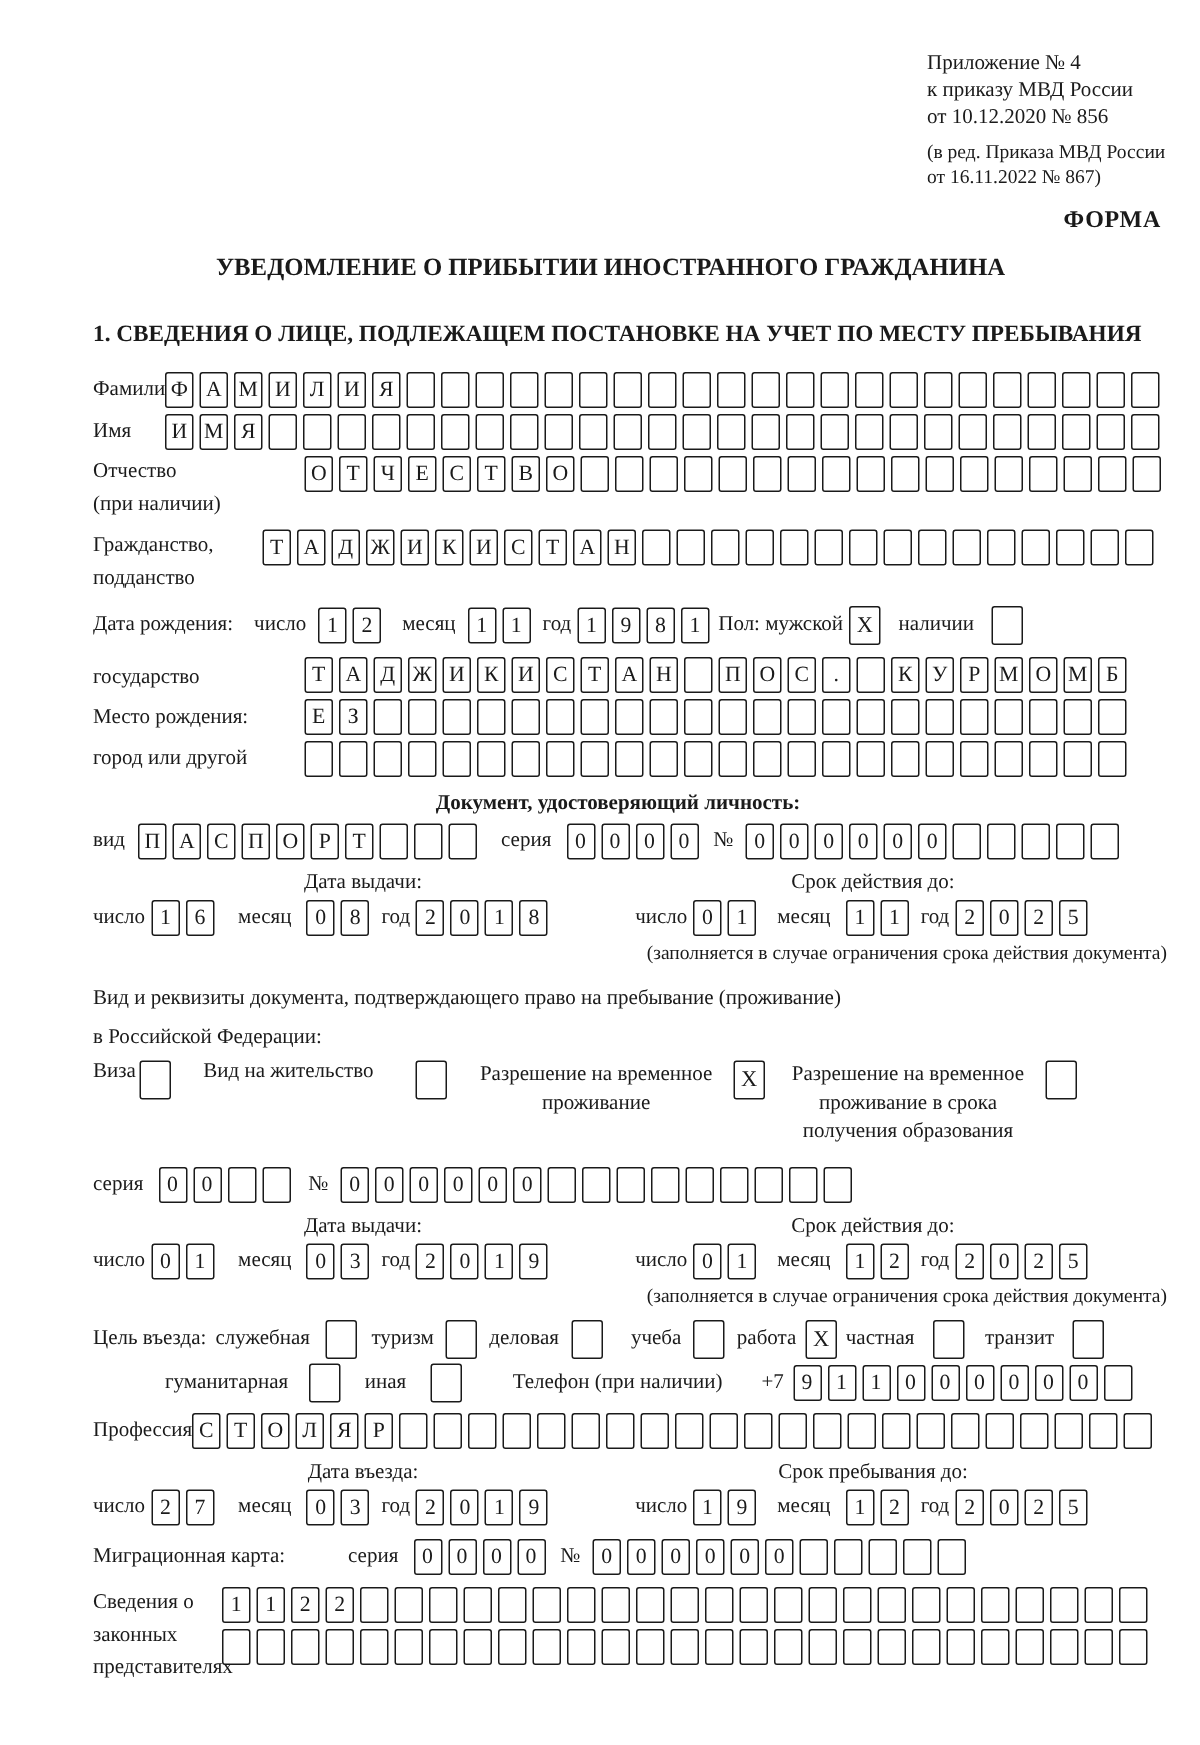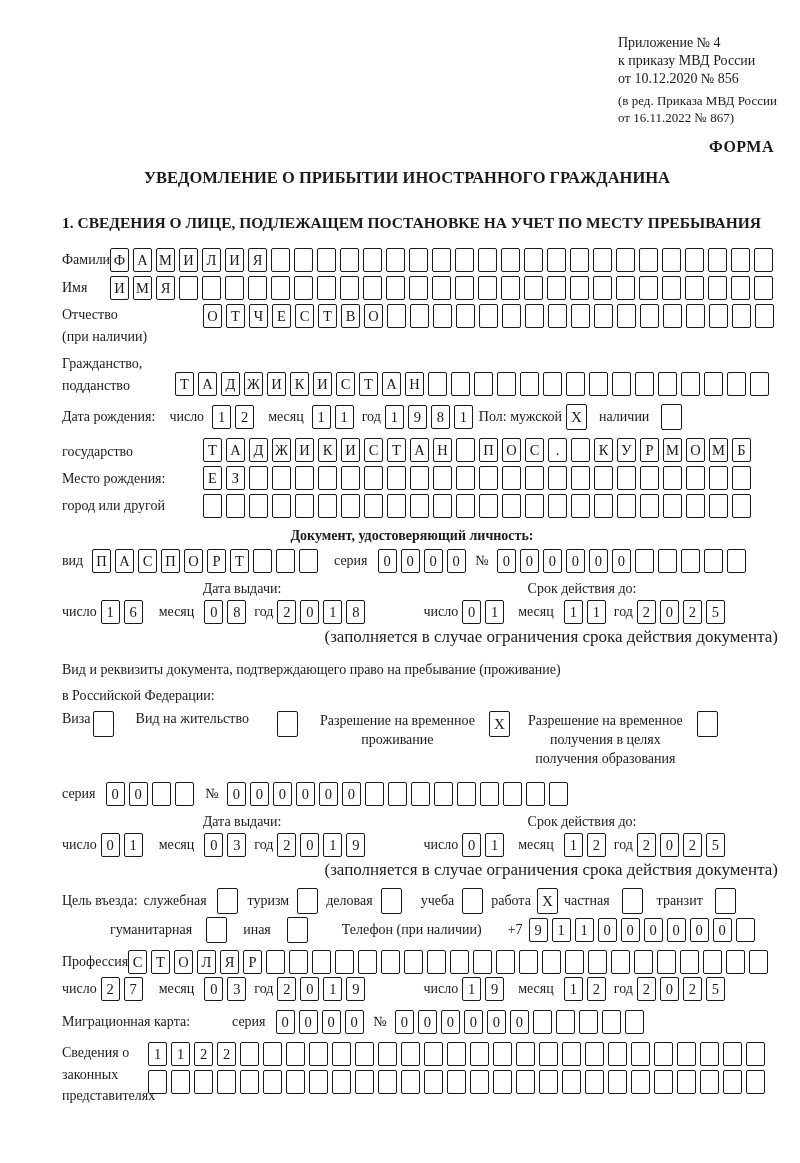--- a/index.html
+++ b/index.html
@@ -27,21 +27,21 @@
     display:inline-flex;align-items:center;justify-content:center;
     font-size:15px;box-sizing:border-box;flex-shrink:0;background:#fff;
   }
   .grouprow{display:flex;margin-top:8px;align-items:flex-start;}
   .lblcol{font-size:14px;line-height:21.5px;flex-shrink:0;}
   .boxcol .cells{margin-bottom:4px;}
   .doc-heading{font-weight:bold;font-size:14px;text-align:center;width:700px;margin-top:6px;}
   .dheads{display:flex;font-size:14px;margin-top:8px;}
   .dh-left{width:360px;text-align:center;flex-shrink:0;}
   .dh-right{width:320px;text-align:center;flex-shrink:0;}
-  .note{font-size:17px;width:716px;text-align:right;margin-top:3px;}
+  .note{font-size:13px;width:716px;text-align:right;margin-top:3px;}
   .intro{font-size:14px;margin-top:10px;line-height:26px;}
   .opt-stack{font-size:14px;text-align:center;line-height:19px;flex-shrink:0;}
   .sp{flex-shrink:0;}
 </style>
 </head>
 <body>
 
 <div class="page">
 
   <div class="hdr">
@@ -159,21 +159,21 @@
         <span class="cell"></span>
         <span class="cell"></span>
         <span class="cell"></span>
         <span class="cell"></span>
         <span class="cell"></span>
         <span class="cell"></span>
         <span class="cell"></span>
       </span>
   </div>
 
-  <div class="frow" style="align-items:flex-end;margin-top:6px">
+  <div class="frow" style="align-items:flex-start;margin-top:6px">
     <span class="lblcol" style="width:113px">
       <div>Гражданство,</div>
       <div>подданство</div>
     </span>
     <span class="cells">
         <span class="cell">Т</span>
         <span class="cell">А</span>
         <span class="cell">Д</span>
         <span class="cell">Ж</span>
         <span class="cell">И</span>
@@ -406,21 +406,21 @@
     <span class="cbox" style="margin-left:2px"></span>
     <span class="lbl" style="margin-left:22px">Вид на жительство</span>
     <span class="cbox" style="margin-left:28px"></span>
     <span class="opt-stack" style="margin-left:22px">
       <div>Разрешение на временное</div>
       <div>проживание</div>
     </span>
     <span class="cbox" style="margin-left:14px">X</span>
     <span class="opt-stack" style="margin-left:18px">
       <div>Разрешение на временное</div>
-      <div>получения в целях</div>
+      <div>проживание в срока</div>
       <div>получения образования</div>
     </span>
     <span class="cbox" style="margin-left:14px"></span>
   </div>
 
   <div class="frow" style="margin-top:14px">
     <span class="lbl">серия</span>
     <span class="cells" style="margin-left:10px">
         <span class="cell">0</span>
         <span class="cell">0</span>
@@ -556,20 +556,24 @@
         <span class="cell"></span>
         <span class="cell"></span>
         <span class="cell"></span>
         <span class="cell"></span>
         <span class="cell"></span>
         <span class="cell"></span>
         <span class="cell"></span>
       </span>
   </div>
 
+  <div class="dheads">
+    <span class="dh-left">Дата въезда:</span>
+    <span class="dh-right">Срок пребывания до:</span>
+  </div>
   <div class="frow" style="margin-top:3px">
     <span class="lbl">число</span>
     <span class="cells" style="margin-left:4px">
         <span class="cell">2</span>
         <span class="cell">7</span>
       </span>
     <span class="lbl" style="margin:0 10px 0 16px">месяц</span>
     <span class="cells">
         <span class="cell">0</span>
         <span class="cell">3</span>

